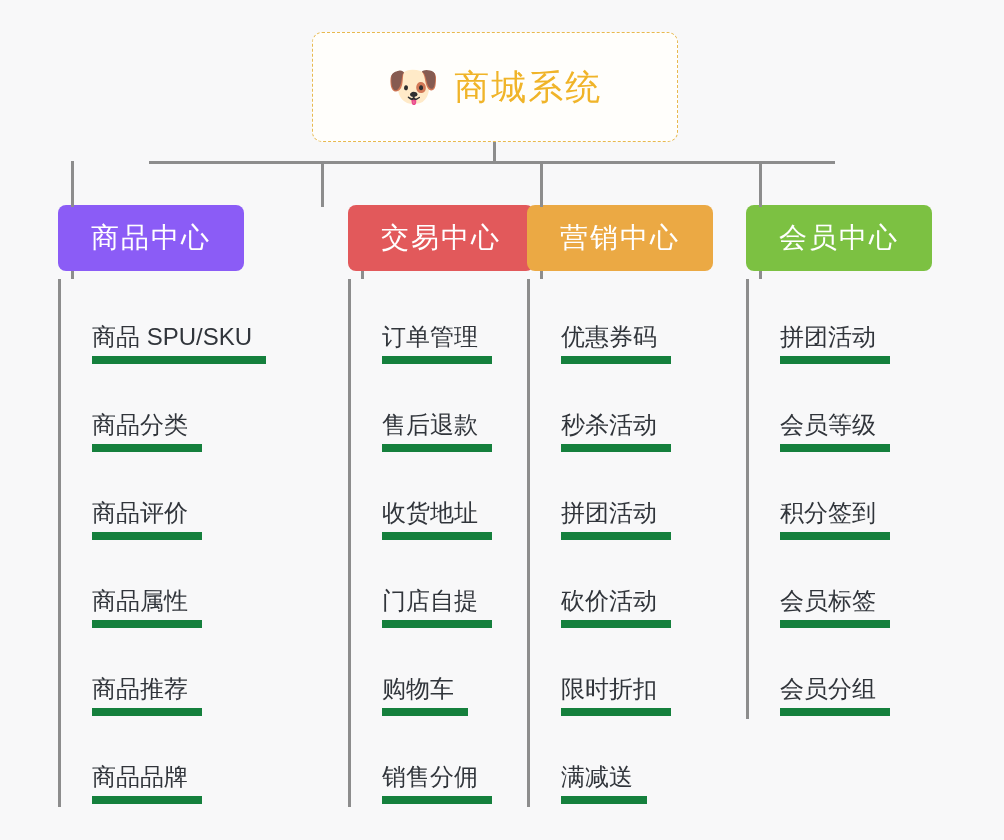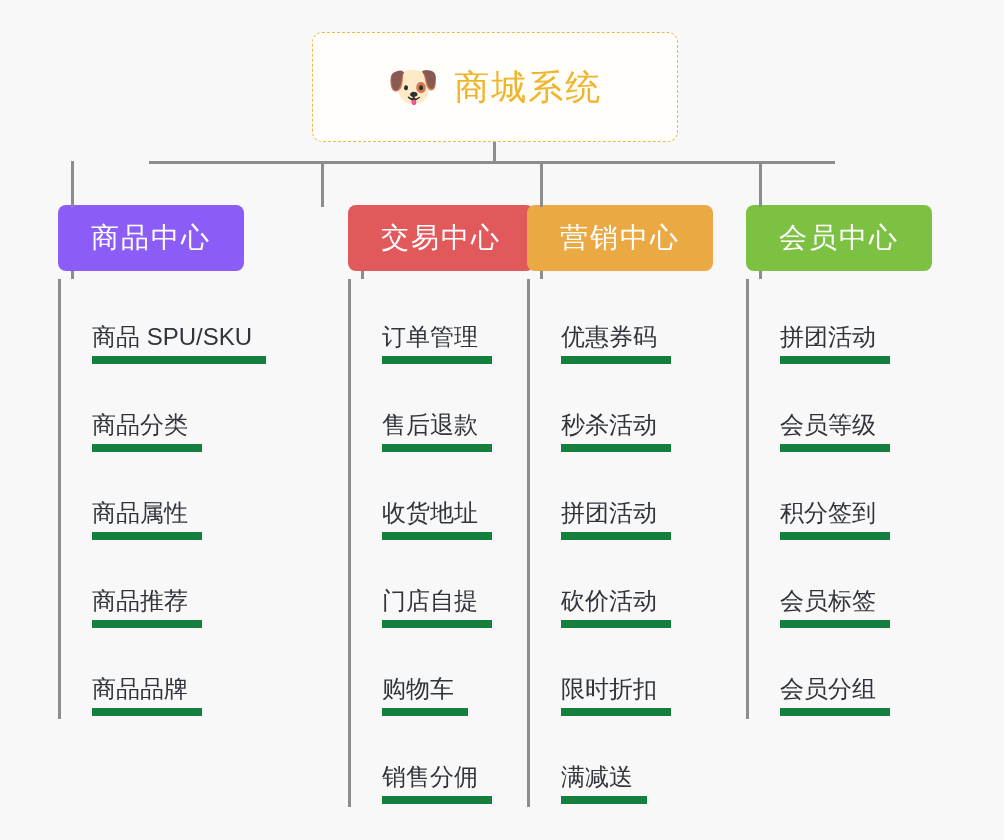--- a/index.html
+++ b/index.html
@@ -141,20 +141,23 @@
         </div>
         <div class="branch-stem"></div>
         <div class="leaf-list">
           <div class="leaf-item">
             <span class="leaf-label">商品 SPU/SKU</span>
           </div>
           <div class="leaf-item">
             <span class="leaf-label">商品分类</span>
           </div>
           <div class="leaf-item">
+            <span class="leaf-label">商品评价</span>
+          </div>
+          <div class="leaf-item">
             <span class="leaf-label">商品属性</span>
           </div>
           <div class="leaf-item">
             <span class="leaf-label">商品推荐</span>
           </div>
           <div class="leaf-item">
             <span class="leaf-label">商品品牌</span>
           </div>
         </div>
       </div>

